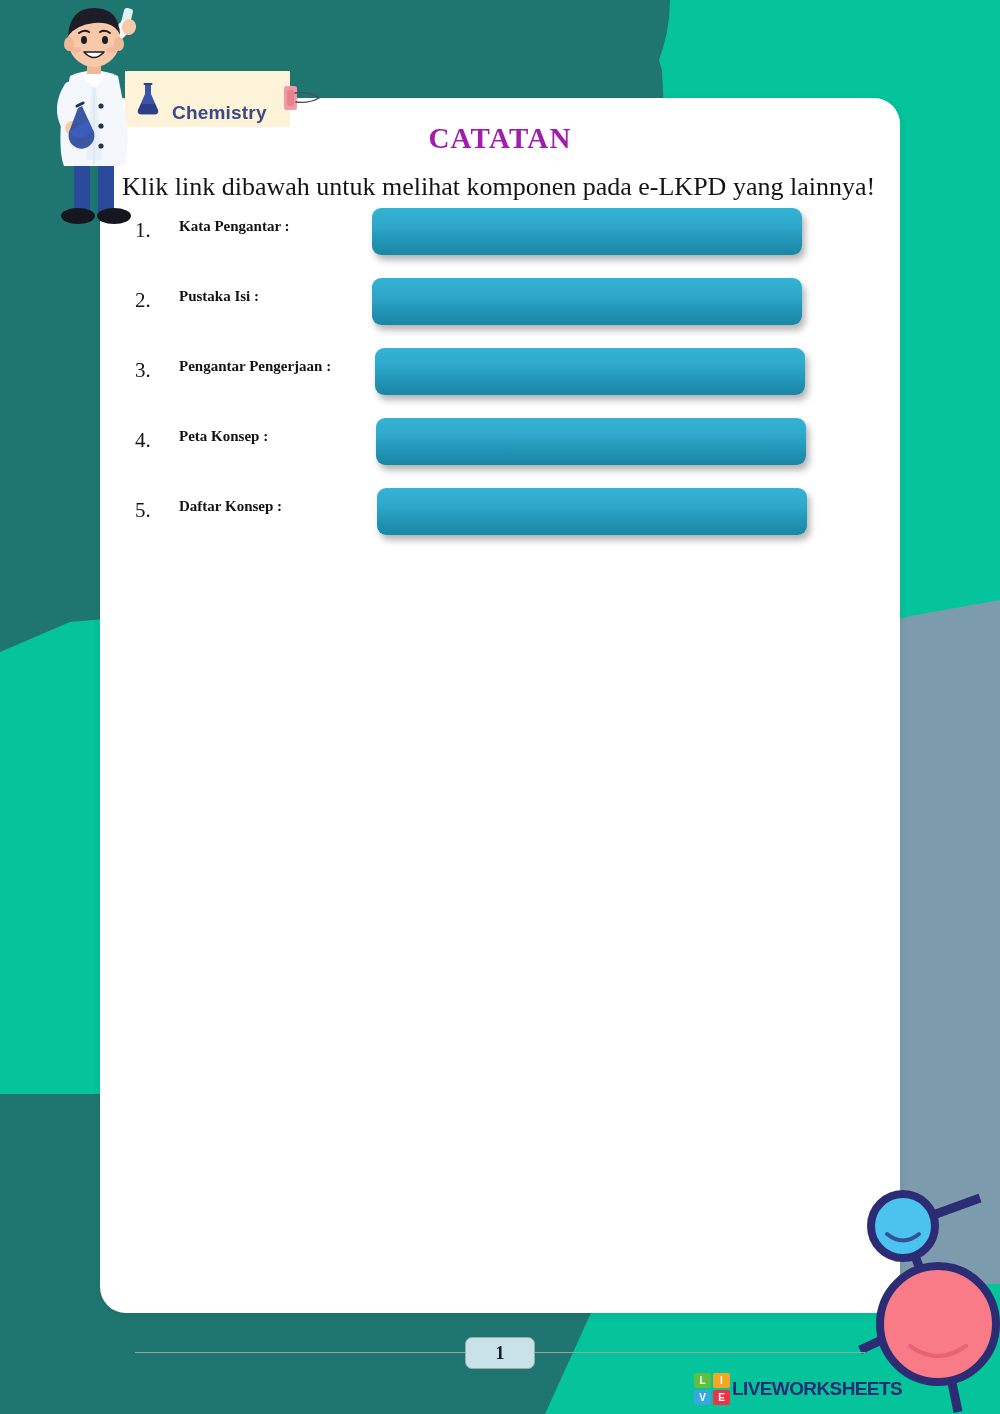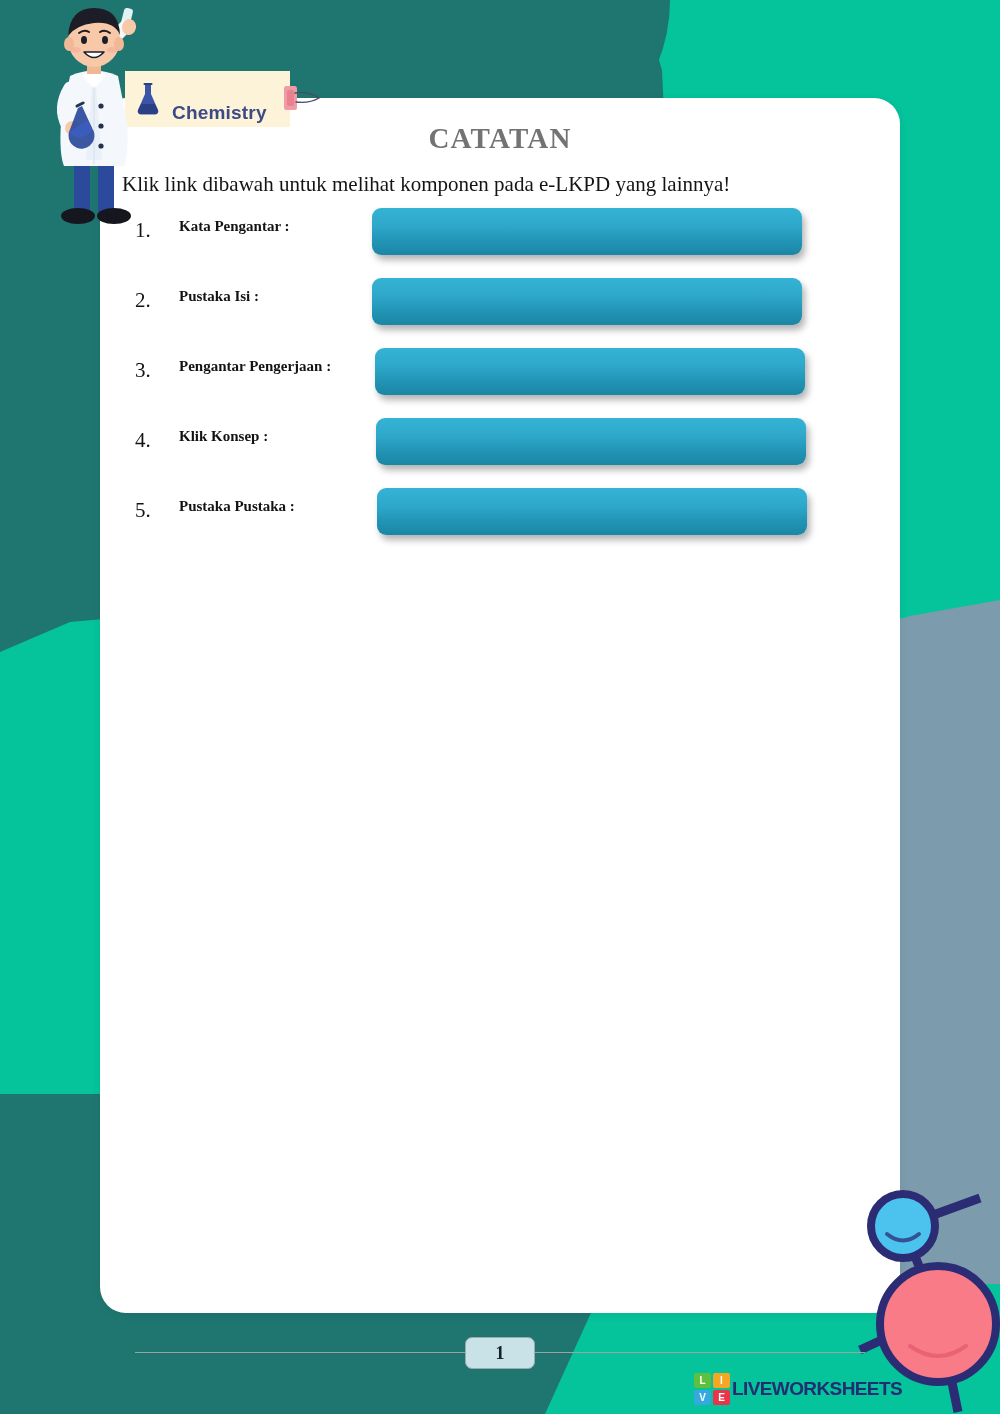--- a/index.html
+++ b/index.html
@@ -130,26 +130,26 @@
 
   
   .page-title {
     position:absolute;
     left:0; right:0; top:24px;
     text-align:center;
     font-family:"Liberation Serif", serif;
     font-weight:700;
     font-size:29px;
     letter-spacing:1.2px;
-    color:#737373;
+    color:#a21caf;
   }
   .lead {
     position:absolute;
     left:22px; top:74px;
-    font-size:21px;
+    font-size:26px;
     color:#141414;
     white-space:nowrap;
   }
 
   .list {
     position:absolute;
     left:0; top:106px;
     width:800px;
   }
   .row {
@@ -285,27 +285,27 @@
       </div>
 
       <div class="row r3">
         <span class="idx">3.</span>
         <span class="lbl">Pengantar Pengerjaan :</span>
         <button class="btn"></button>
       </div>
 
       <div class="row r4">
         <span class="idx">4.</span>
-        <span class="lbl">Klik Konsep :</span>
+        <span class="lbl">Peta Konsep :</span>
         <button class="btn"></button>
       </div>
 
       <div class="row r5">
         <span class="idx">5.</span>
-        <span class="lbl">Pustaka Pustaka :</span>
+        <span class="lbl">Daftar Konsep :</span>
         <button class="btn"></button>
       </div>
 
     </div>
   </div>
 
   <div class="chem-tag">
     <svg class="flask-ic" viewBox="0 0 30 34">
       <path d="M12 2 h6 v10 l7 16 a3 3 0 0 1 -2.6 4.4 H7.6 A3 3 0 0 1 5 28 L12 12 Z" fill="#3b54a8"></path>
       <path d="M11.5 2 h7" stroke="#2b3f85" stroke-width="2" stroke-linecap="round"></path>

